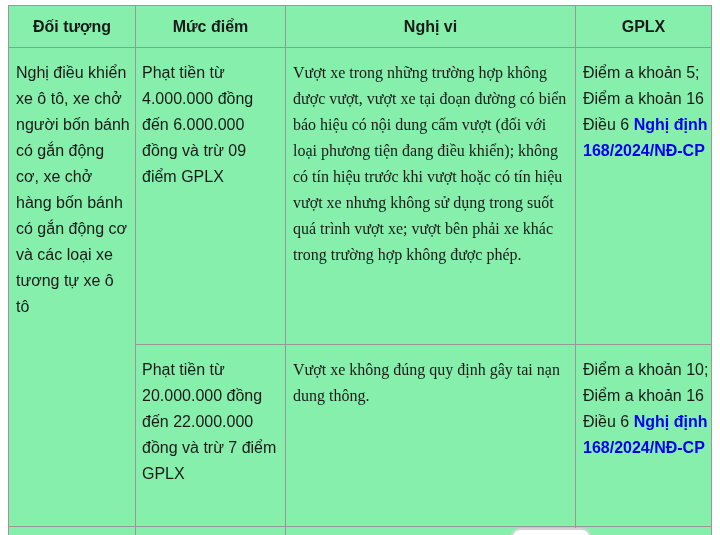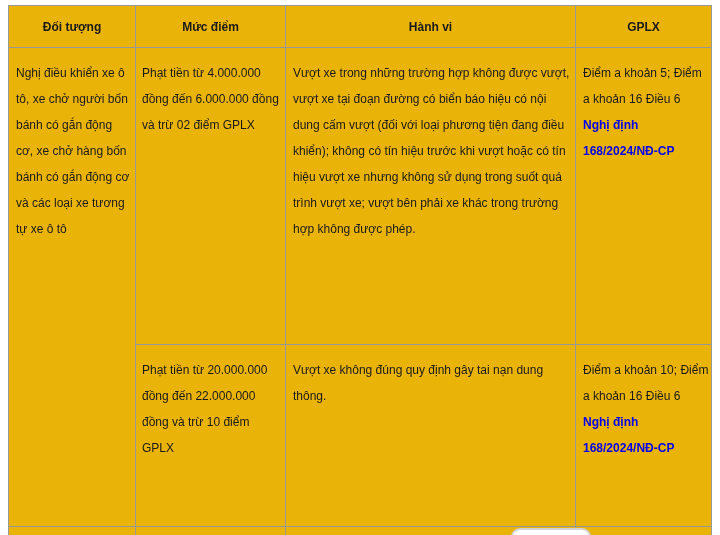--- a/index.html
+++ b/index.html
@@ -21,36 +21,36 @@
     position:absolute;left:8px;top:5px;
     width:703px;
     border-collapse:collapse;table-layout:fixed;
   }
   col.c1{width:127px;}
   col.c2{width:150px;}
   col.c3{width:290px;}
   col.c4{width:136px;}
   th,td{
     border:1px solid var(--border);
-    font-size:12px;line-height:26px;
+    font-size:16px;line-height:26px;
     color:var(--text);
     word-wrap:break-word;overflow-wrap:break-word;
-    background:#eab308;
+    background:#86efac;
   }
   th{
     font-weight:bold;text-align:center;vertical-align:middle;
     height:41px;padding:0 4px;
   }
   td{vertical-align:top;text-align:left;}
   tr.row1{height:297px;}
   tr.row2{height:182px;}
   tr.row-stub{height:70px;}
   td.c1pad{padding:12px 4px 8px 7px;}
   td.c2pad{padding:12px 6px 8px 6px;}
-  td.c3pad{padding:12px 2px 8px 7px;}
+  td.c3pad{padding:12px 2px 8px 7px;font-family:Liberation Serif, serif;}
   td.c4pad{padding:12px 2px 8px 7px;}
   a.decree-link{
     color:var(--link);font-weight:bold;text-decoration:none;cursor:pointer;
   }
   .peek{
     position:absolute;left:511px;top:528px;width:76px;height:12px;
     background:#fff;border:2px solid #d4d4d4;border-bottom:none;
     border-radius:9px 9px 0 0;
   }
 </style>
@@ -63,33 +63,33 @@
     <colgroup>
       <col class="c1">
         <col class="c2">
         <col class="c3">
         <col class="c4">
     </colgroup>
     <thead>
       <tr>
         <th>Đối tượng</th>
         <th>Mức điểm</th>
-        <th>Hành vi</th>
+        <th>Nghị vi</th>
         <th>GPLX</th>
       </tr>
     </thead>
     <tbody>
       <tr class="row1">
         <td class="c1pad" rowspan="2">Nghị điều khiển xe ô tô, xe chở người bốn bánh có gắn động cơ, xe chở hàng bốn bánh có gắn động cơ và các loại xe tương tự xe ô tô</td>
-        <td class="c2pad">Phạt tiền từ 4.000.000 đồng đến 6.000.000 đồng và trừ 02 điểm GPLX</td>
+        <td class="c2pad">Phạt tiền từ 4.000.000 đồng đến 6.000.000 đồng và trừ 09 điểm GPLX</td>
         <td class="c3pad">Vượt xe trong những trường hợp không được vượt, vượt xe tại đoạn đường có biển báo hiệu có nội dung cấm vượt (đối với loại phương tiện đang điều khiển); không có tín hiệu trước khi vượt hoặc có tín hiệu vượt xe nhưng không sử dụng trong suốt quá trình vượt xe; vượt bên phải xe khác trong trường hợp không được phép.</td>
         <td class="c4pad"><span>Điểm a khoản 5; Điểm a khoản 16 Điều 6 </span><a href="#" class="decree-link">Nghị định 168/2024/NĐ-CP</a></td>
       </tr>
       <tr class="row2">
-        <td class="c2pad">Phạt tiền từ 20.000.000 đồng đến 22.000.000 đồng và trừ 10 điểm GPLX</td>
+        <td class="c2pad">Phạt tiền từ 20.000.000 đồng đến 22.000.000 đồng và trừ 7 điểm GPLX</td>
         <td class="c3pad">Vượt xe không đúng quy định gây tai nạn dung thông.</td>
         <td class="c4pad"><span>Điểm a khoản 10; Điểm a khoản 16 Điều 6 </span><a href="#" class="decree-link">Nghị định 168/2024/NĐ-CP</a></td>
       </tr>
       <tr class="row-stub">
         <td class="c1pad"></td>
         <td class="c2pad"></td>
         <td class="c3pad"></td>
         <td class="c4pad"></td>
       </tr>
     </tbody>

